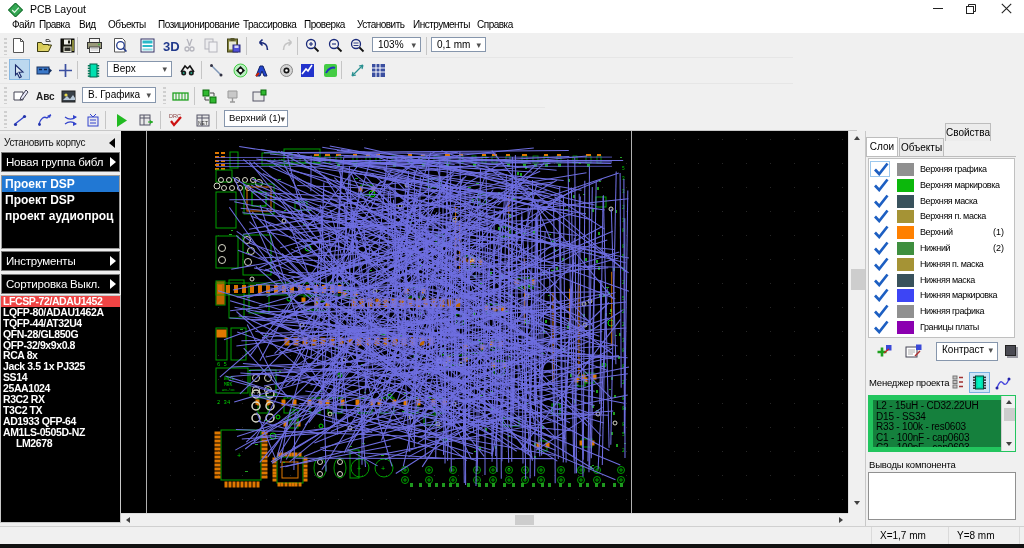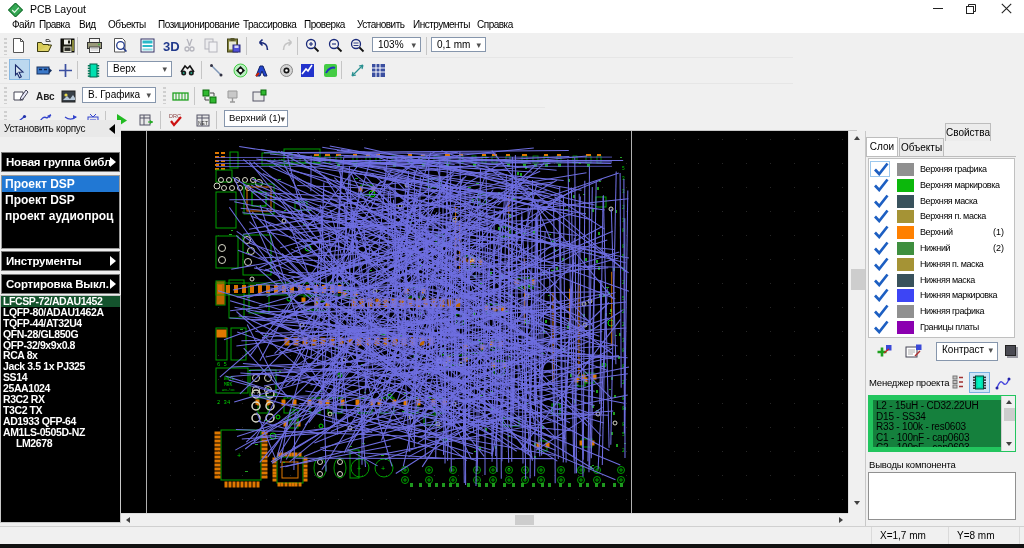--- a/index.html
+++ b/index.html
@@ -1,20 +1,20 @@
 <!DOCTYPE html>
 <html><head><meta charset="utf-8"><style>
 *{margin:0;padding:0;box-sizing:border-box}
 body{width:1024px;height:548px;font-family:"Liberation Sans",sans-serif;background:#f0f0f0;overflow:hidden;position:relative}
 .abs{position:absolute}
 .combo{position:absolute;background:#fff;border:1px solid #8696ac;font-size:10px;color:#000;padding:1px 4px 0 5px;white-space:nowrap;overflow:hidden}
 .combo .chev{position:absolute;right:4px;top:2px;color:#505050;font-size:9px}
 .ticon{position:absolute;width:17px;height:17px}
 svg{display:block}
-.lp-btn{position:absolute;background:#000;color:#fff;font-weight:bold;font-size:11.5px;letter-spacing:-0.2px;border:1px solid #7a7a7a;padding-left:4px;display:flex;align-items:center;white-space:nowrap;overflow:hidden}
+.lp-btn{position:absolute;background:#000;color:#fff;font-weight:normal;font-size:11.5px;letter-spacing:-0.2px;border:1px solid #7a7a7a;padding-left:4px;display:flex;align-items:center;white-space:nowrap;overflow:hidden}
 .lp-list{position:absolute;background:#000;border:1px solid #9a9a9a;color:#fff;font-weight:bold;overflow:hidden}
 .tri-r{width:0;height:0;border-left:6px solid #fff;border-top:5px solid transparent;border-bottom:5px solid transparent;position:absolute;right:3px;top:4px}
 .thumb{position:absolute;background:#cdcdcd}
 .tab{position:absolute;font-size:10px;color:#000;padding:3px 0 0 0;text-align:center;background:#ececec;border:1px solid #bdbdbd;border-bottom:none}
 .tab.active{background:#fff;z-index:2}
 .lrow{position:absolute;left:2px;width:140px;height:16px}
 .lrow .chk{position:absolute;left:2px;top:0px}
 .lrow .sq{position:absolute;left:26px;top:1px;width:17px;height:13px}
 .lrow .nm{position:absolute;left:49px;top:2px;font-size:9px;letter-spacing:-0.4px;color:#000;white-space:nowrap}
 .lrow .num{position:absolute;right:7px;top:2px;font-size:9px;color:#000}
@@ -349,31 +349,31 @@
 <div class="ticon" style="left:195px;top:112px">
     <svg width="17" height="17" viewBox="0 0 17 17">
       <rect x="2" y="3" width="12" height="11" fill="#e8e8e8" stroke="#556"></rect>
       <path d="M2 6h12M7 3v11" stroke="#556"></path>
       <text x="3" y="12.5" font-size="5" fill="#333" font-family="Liberation Sans">NET</text>
     </svg>
   </div>
 <div class="abs" style="left:216px;top:111px;height:18px;width:1px;background:#c6c6c6"></div>
 <div class="combo" style="left:224px;top:110px;width:64px;height:17px;font-size:9.5px;padding-left:4px">Верхний (1)<span class="chev" style="right:2px;top:3px">▾</span></div>
 <div class="abs" style="left:0;top:131px;width:121px;height:395px;background:#efefef"></div>
-<div class="abs" style="left:0;top:120px;width:121px;height:17px;background:#e9e9e9;font-size:10px;letter-spacing:-0.3px;color:#111;padding:3px 0 4px 4px">Установить корпус<span style="position:absolute;right:6px;top:4px;width:0;height:0;border-right:6px solid #000;border-top:5px solid transparent;border-bottom:5px solid transparent"></span></div>
+<div class="abs" style="left:0;top:134px;width:121px;height:17px;background:#e9e9e9;font-size:10px;letter-spacing:-0.3px;color:#111;padding:3px 0 4px 4px">Установить корпус<span style="position:absolute;right:6px;top:4px;width:0;height:0;border-right:6px solid #000;border-top:5px solid transparent;border-bottom:5px solid transparent"></span></div>
 <div class="lp-btn" style="left:1px;top:152px;width:119px;height:20px">Новая группа библ<span class="tri-r"></span></div>
 <div class="lp-list" style="left:1px;top:175px;width:119px;height:74px;font-size:12px">
 <div style="background:#2178d4;padding:1px 0 1px 3px;white-space:nowrap">Проект DSP</div>
 <div style="padding:1px 0 1px 3px;white-space:nowrap">Проект DSP</div>
 <div style="padding:1px 0 1px 3px;white-space:nowrap">проект аудиопроц</div>
   </div>
 <div class="lp-btn" style="left:1px;top:251px;width:119px;height:20px">Инструменты<span class="tri-r"></span></div>
 <div class="lp-btn" style="left:1px;top:274px;width:119px;height:20px">Сортировка Выкл.<span class="tri-r"></span></div>
 <div class="lp-list" style="left:0px;top:295px;width:121px;height:228px;font-size:10.5px;line-height:10.9px;letter-spacing:-0.4px;border-color:#c8c8c8">
-    <div style="background:#14532d;padding-left:2px;height:10.9px;white-space:nowrap;overflow:hidden">LFCSP-72/ADAU1452</div>
+    <div style="background:#ef4444;padding-left:2px;height:10.9px;white-space:nowrap;overflow:hidden">LFCSP-72/ADAU1452</div>
     <div style="padding-left:2px;height:10.9px;white-space:nowrap;overflow:hidden">LQFP-80/ADAU1462A</div>
     <div style="padding-left:2px;height:10.9px;white-space:nowrap;overflow:hidden">TQFP-44/AT32U4</div>
     <div style="padding-left:2px;height:10.9px;white-space:nowrap;overflow:hidden">QFN-28/GL850G</div>
     <div style="padding-left:2px;height:10.9px;white-space:nowrap;overflow:hidden">QFP-32/9x9x0.8</div>
     <div style="padding-left:2px;height:10.9px;white-space:nowrap;overflow:hidden">RCA 8x</div>
     <div style="padding-left:2px;height:10.9px;white-space:nowrap;overflow:hidden">Jack 3.5 1x PJ325</div>
     <div style="padding-left:2px;height:10.9px;white-space:nowrap;overflow:hidden">SS14</div>
     <div style="padding-left:2px;height:10.9px;white-space:nowrap;overflow:hidden">25AA1024</div>
     <div style="padding-left:2px;height:10.9px;white-space:nowrap;overflow:hidden">R3C2 RX</div>
     <div style="padding-left:2px;height:10.9px;white-space:nowrap;overflow:hidden">T3C2 TX</div>

